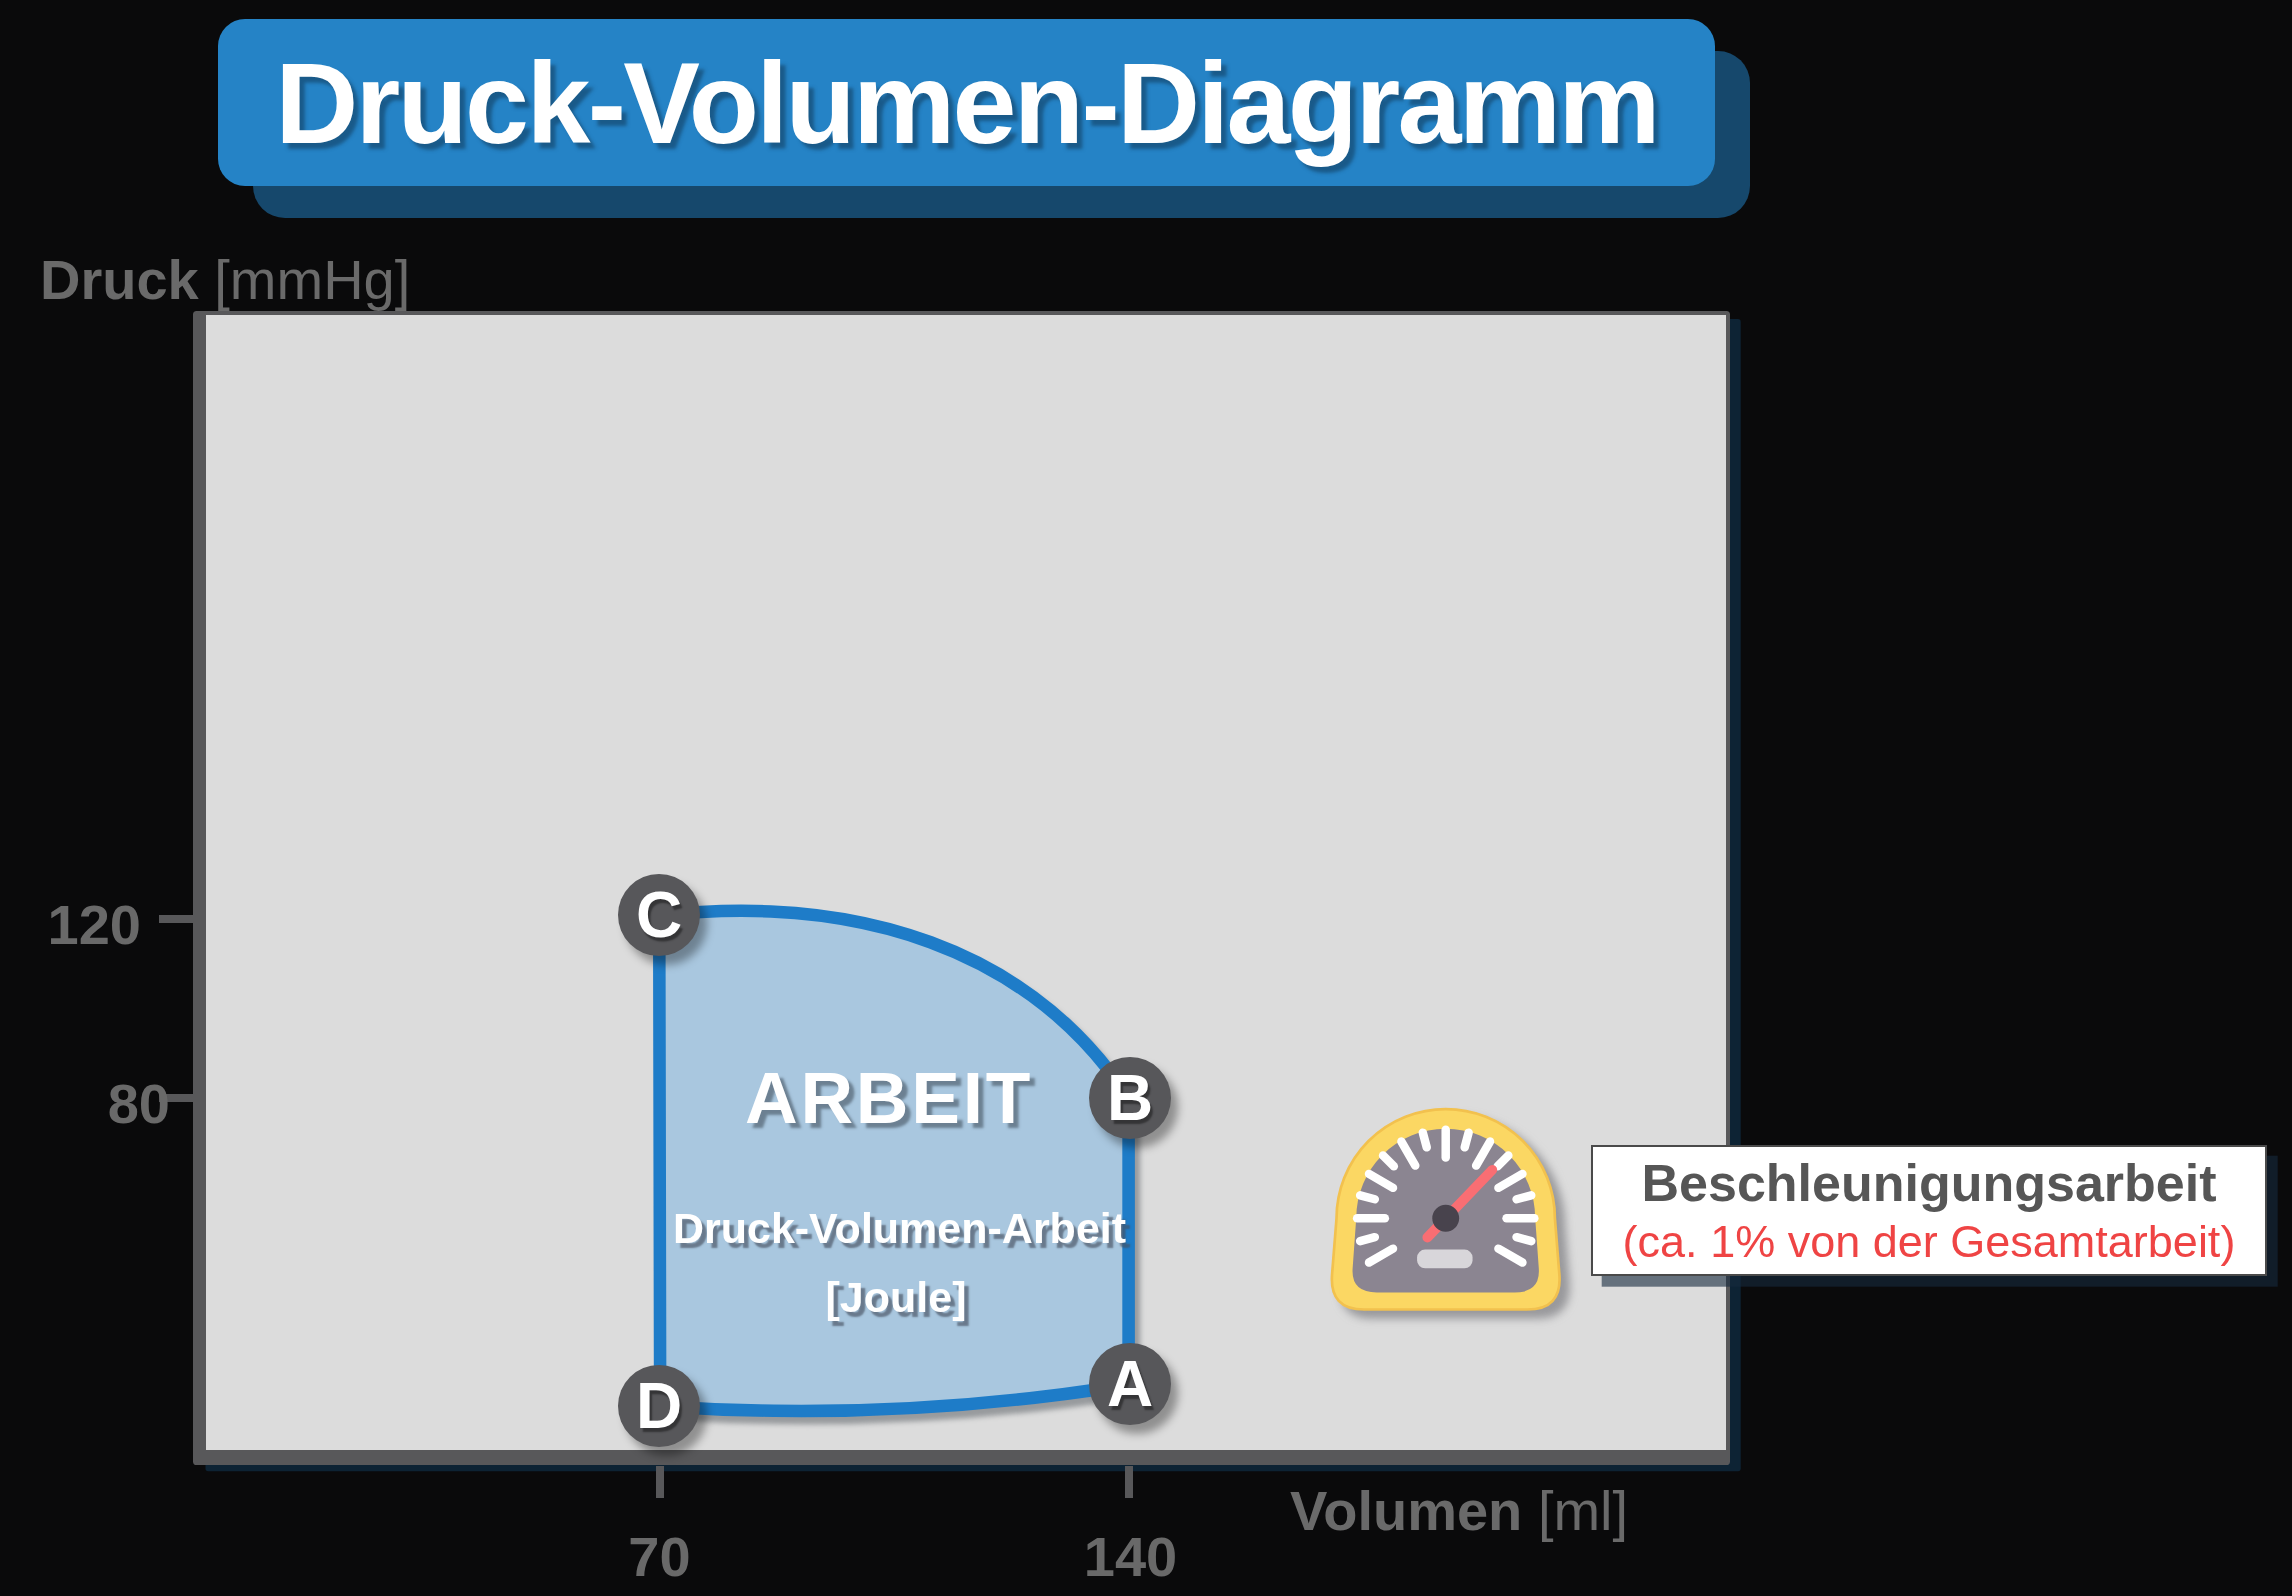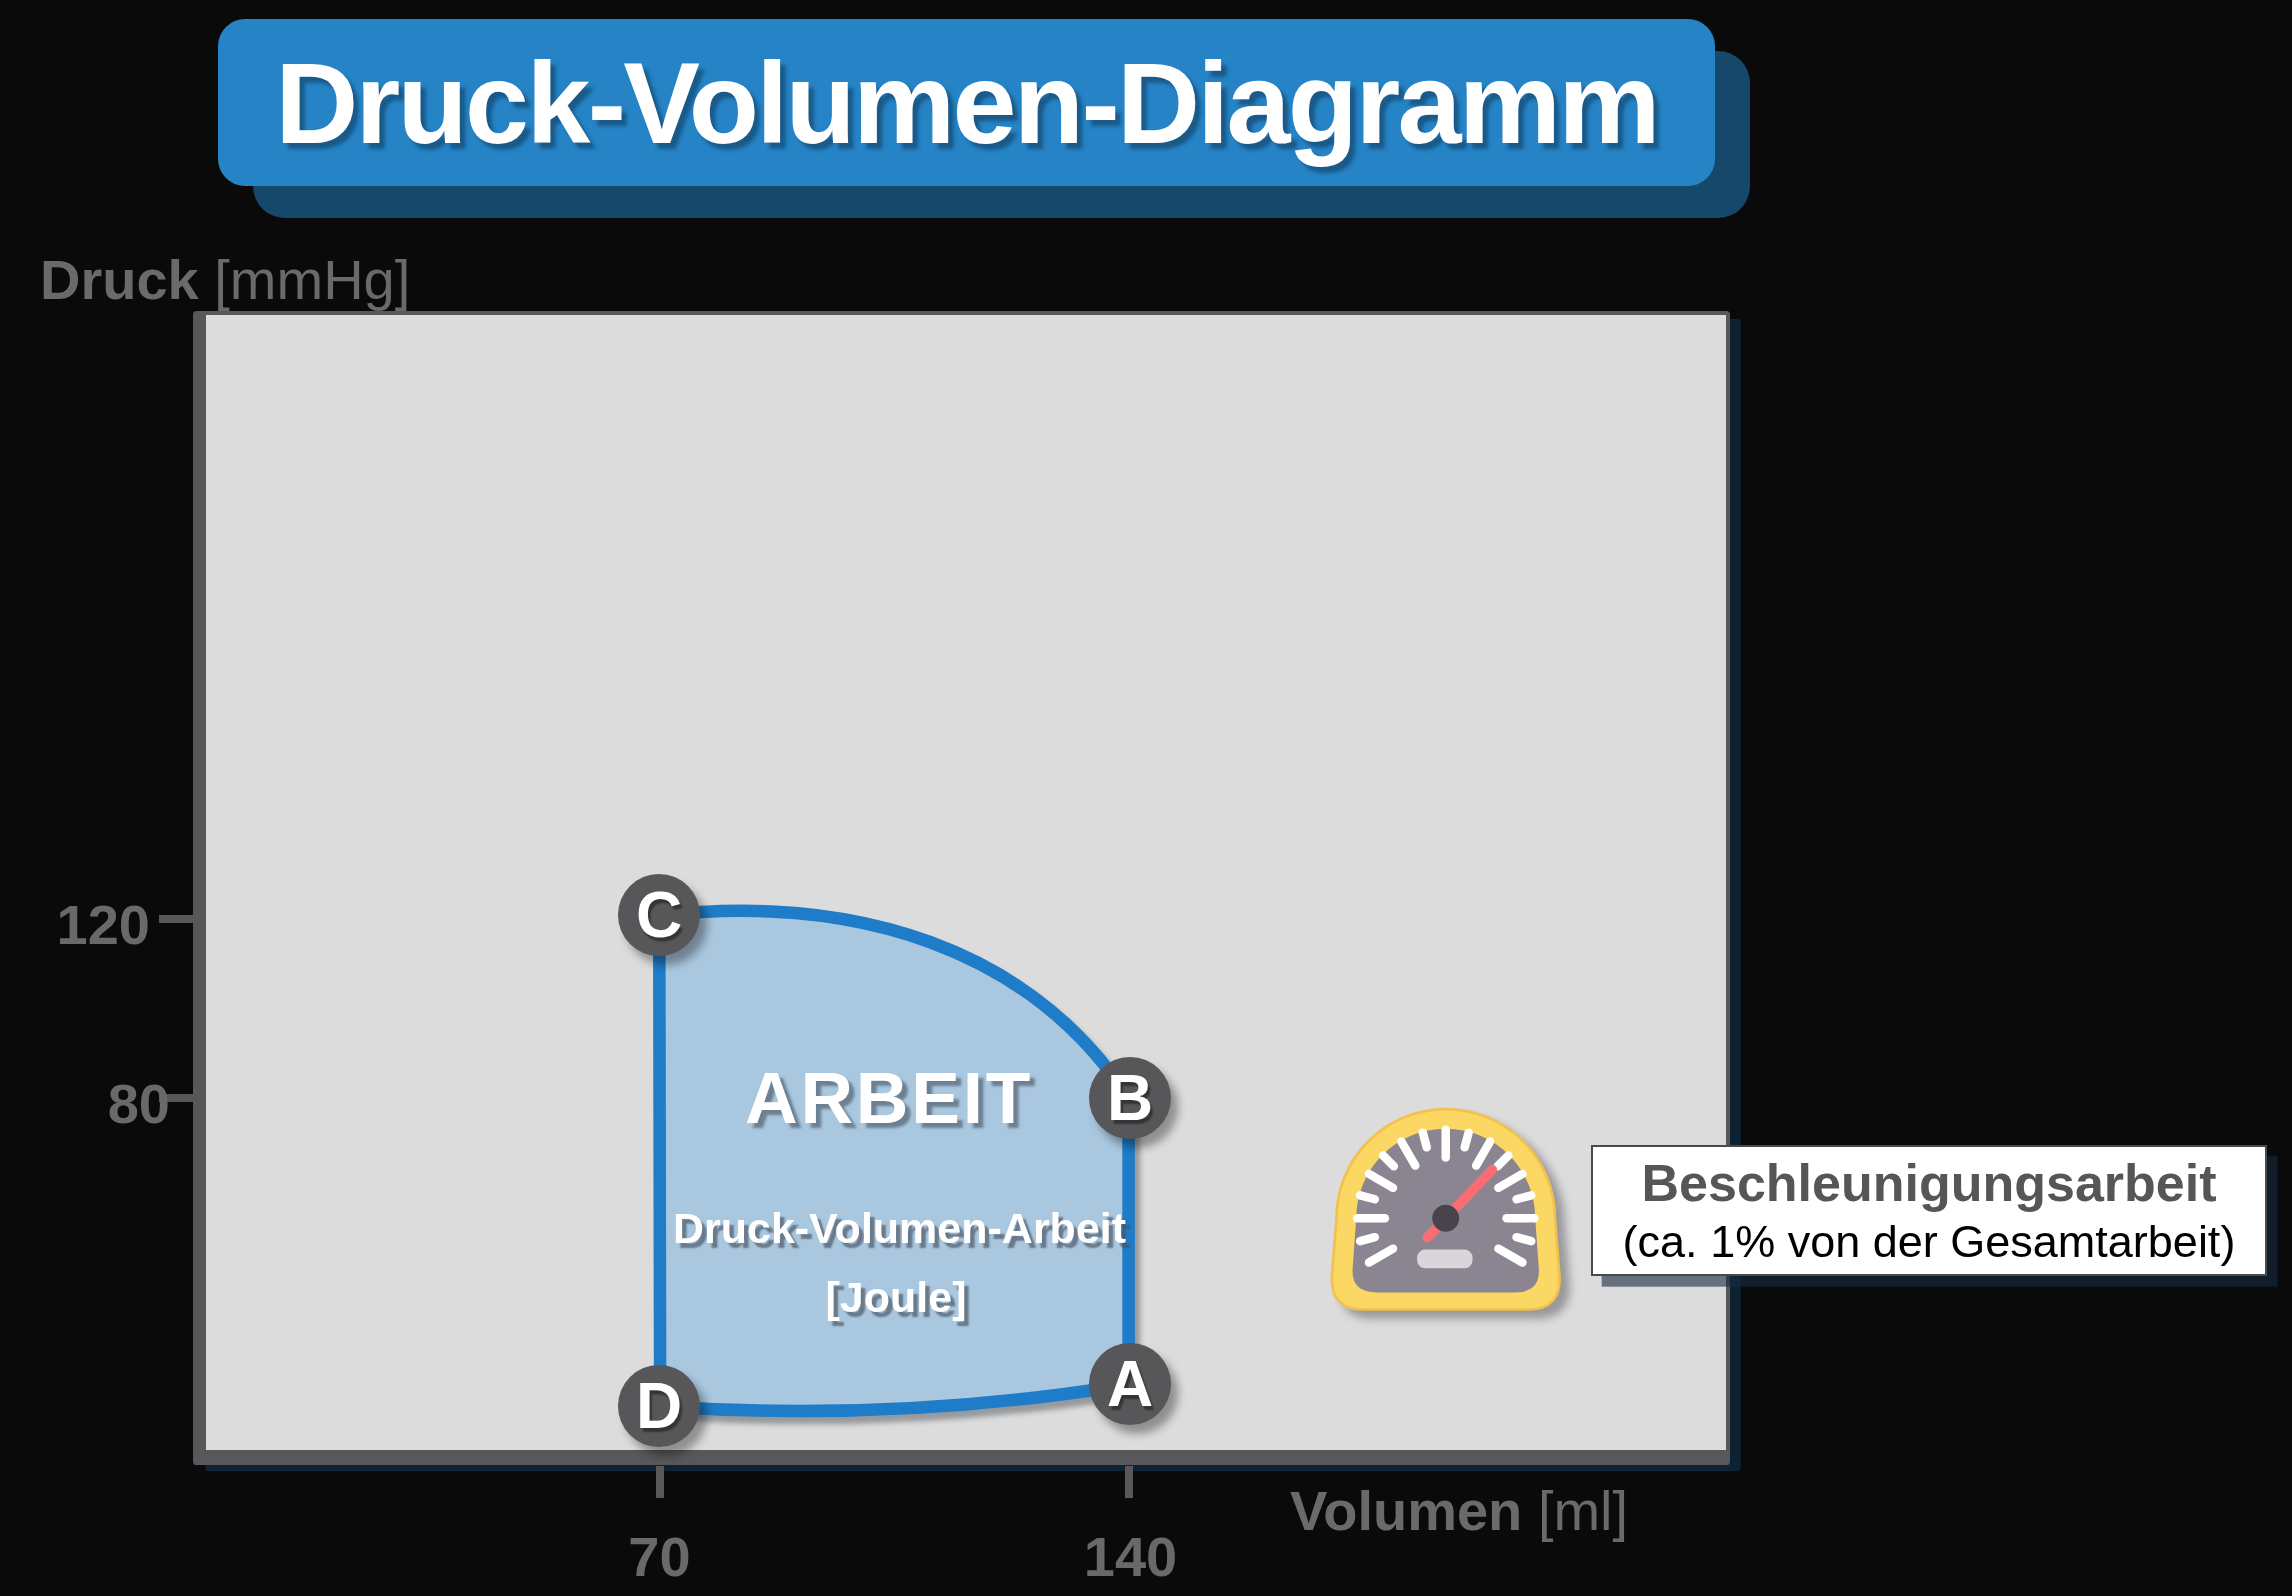--- a/index.html
+++ b/index.html
@@ -92,42 +92,42 @@
 
   
   .callout{
     left:1591px;top:1145px;width:672px;height:127px;box-sizing:content-box;
     background:#ffffff;border:2.7px solid #4a4a4a;
     box-shadow:10.7px 10.7px 0 rgba(22,42,62,.6);
     display:flex;flex-direction:column;align-items:center;justify-content:center;
     gap:3.6px;
   }
   .callout .line1{font-size:52px;font-weight:bold;color:#565656;white-space:nowrap;}
-  .callout .line2{font-size:45px;color:#000000;white-space:nowrap;}
+  .callout .line2{font-size:45px;color:#ef4444;white-space:nowrap;}
 </style>
 </head>
 <body>
 
 <div class="stage">
 
   <div class="abs banner-shadow"></div>
   <div class="abs banner">
     <h1>Druck-Volumen-Diagramm</h1>
   </div>
 
   <div class="abs y-axis-label">
     <span class="b">Druck</span>
     <span>[mmHg]</span>
   </div>
 
   <div class="abs plot"></div>
 
   <div class="abs ytick-dash" style="left:159px;top:915px;"></div>
   <div class="abs ytick-dash" style="left:159px;top:1094px;"></div>
-  <div class="abs tick-label ytick-label" style="left:14px;top:892px;">120</div>
+  <div class="abs tick-label ytick-label" style="left:5px;top:892px;">120</div>
   <div class="abs tick-label ytick-label" style="left:34px;top:1071px;">80</div>
 
   <div class="abs xtick-dash" style="left:656px;top:1466px;"></div>
   <div class="abs xtick-dash" style="left:1125px;top:1466px;"></div>
   <div class="abs tick-label xtick-label" style="left:588px;top:1499px;">70</div>
   <div class="abs tick-label xtick-label" style="left:1059px;top:1499px;">140</div>
 
   <div class="abs x-axis-label">
     <span class="b">Volumen</span>
     <span>[ml]</span>

